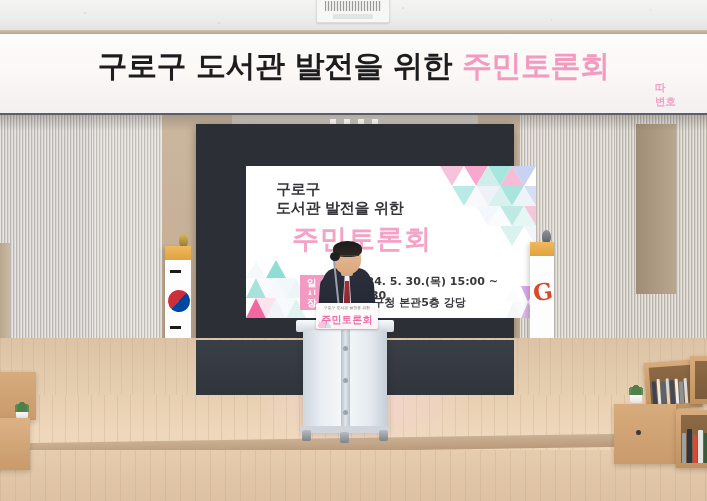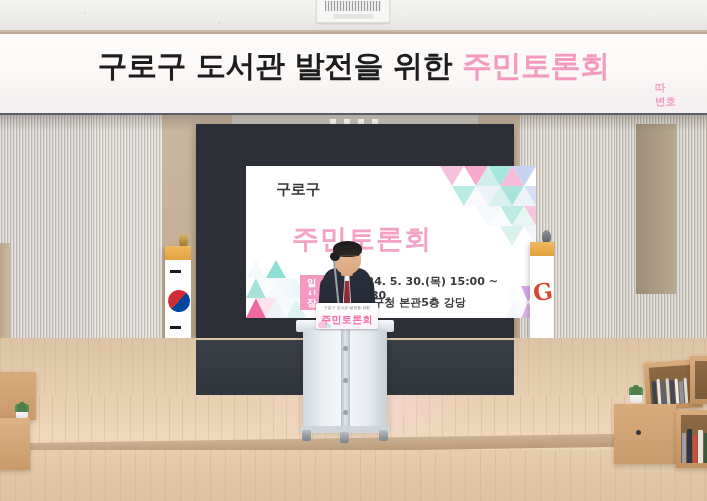--- a/index.html
+++ b/index.html
@@ -446,20 +446,21 @@
       <svg class="mosaic-br" viewBox="0 0 70 46" preserveAspectRatio="none">
         <polygon points="40,46 55,46 47,30" fill="#f4f7fa"></polygon>
         <polygon points="55,46 70,46 62,30" fill="#dbb6e8"></polygon>
         <polygon points="47,30 62,30 55,46" fill="#f8fafc"></polygon>
         <polygon points="55,14 70,14 62,30" fill="#d8a9ea"></polygon>
         <polygon points="40,30 55,30 47,14" fill="#fafcfd"></polygon>
       </svg>
 
       <div class="slide-text">
         <div class="slide-l1">구로구</div>
+        <div class="slide-l2">도서관 발전을 위한</div>
         <div class="slide-l3">주민토론회</div>
         <div class="slide-row r1">
           <span class="slide-chip">일 시</span>
           <span class="slide-val">2024. 5. 30.(목) 15:00 ~ 16:30</span>
         </div>
         <div class="slide-row r2">
           <span class="slide-chip">장 소</span>
           <span class="slide-val">구로구청 본관5층 강당</span>
         </div>
       </div>

